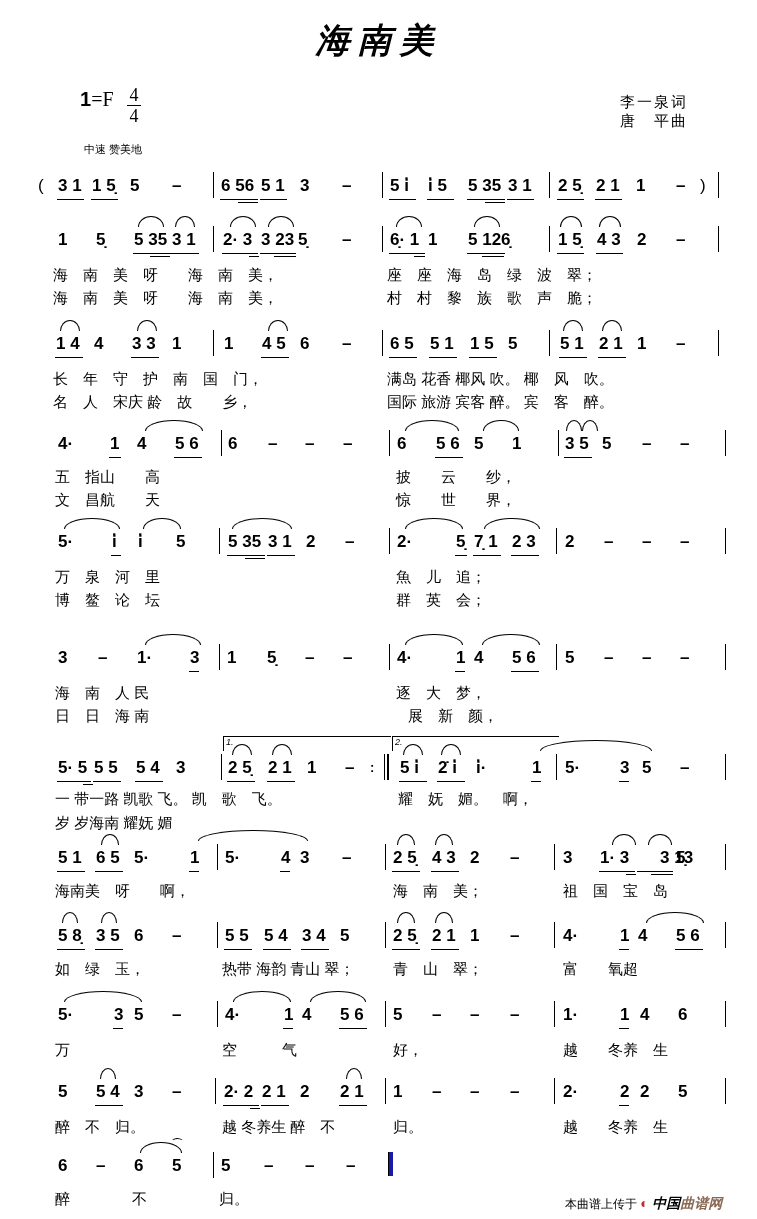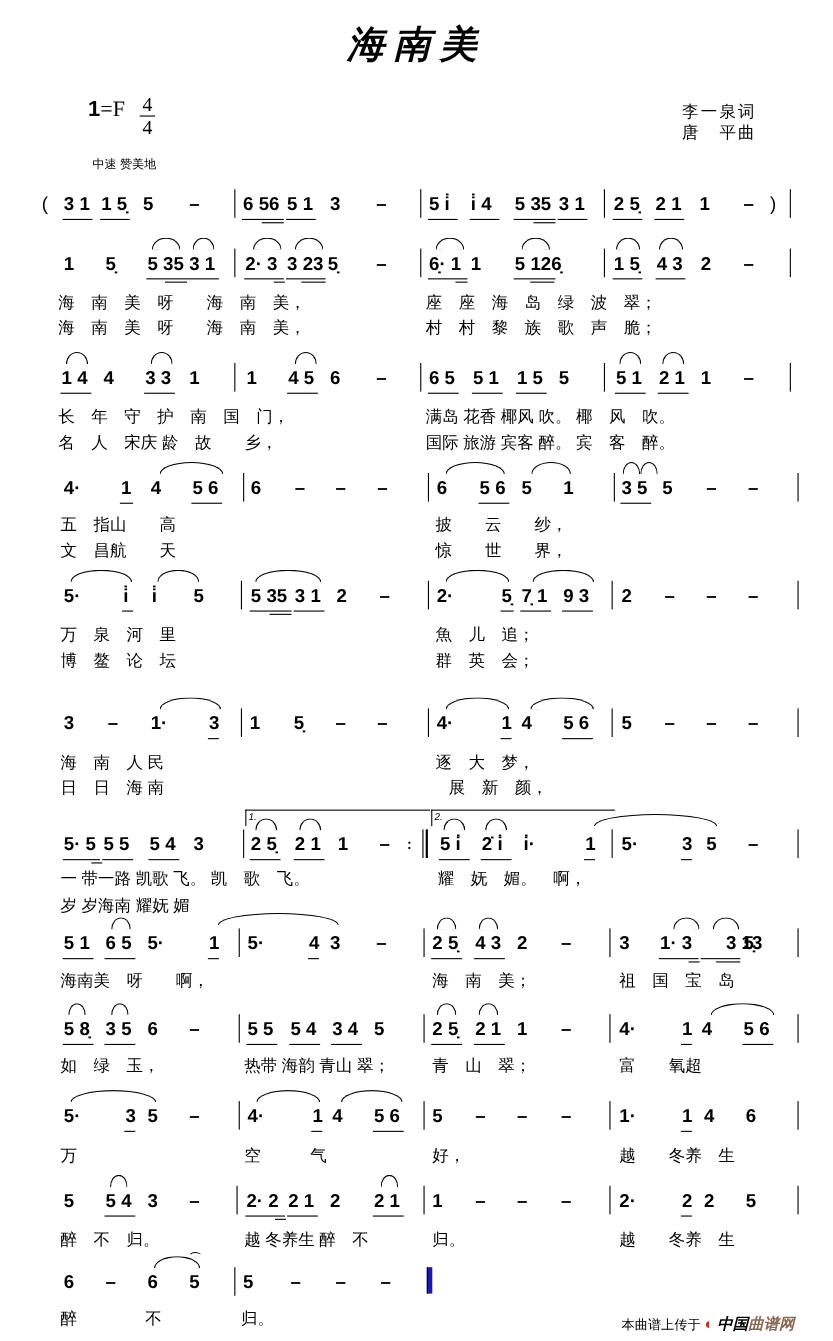--- a/index.html
+++ b/index.html
@@ -55,21 +55,21 @@
     <span class="n" style="left:221px;">6 56</span>
       <span class="u1" style="left:220px;width:38px;"></span>
       <span class="u2" style="left:238px;width:20px;"></span>
     <span class="n" style="left:261px;">5 1</span>
       <span class="u1" style="left:260px;width:27px;"></span>
     <span class="n" style="left:300px;">3</span>
       <span class="n" style="left:342px;">–</span>
     <span class="bl" style="left:382px;"></span>
     <span class="n" style="left:390px;">5 i̇</span>
       <span class="u1" style="left:389px;width:27px;"></span>
-    <span class="n" style="left:428px;">i̇ 4</span>
+    <span class="n" style="left:428px;">i̇ 5</span>
       <span class="u1" style="left:427px;width:27px;"></span>
     <span class="n" style="left:468px;">5 35</span>
       <span class="u1" style="left:467px;width:38px;"></span>
       <span class="u2" style="left:485px;width:20px;"></span>
     <span class="n" style="left:508px;">3 1</span>
       <span class="u1" style="left:507px;width:27px;"></span>
     <span class="bl" style="left:549px;"></span>
     <span class="n" style="left:558px;">2 5̣</span>
       <span class="u1" style="left:557px;width:27px;"></span>
     <span class="n" style="left:596px;">2 1</span>
@@ -229,21 +229,21 @@
     <span class="n" style="left:306px;">2</span>
       <span class="n" style="left:345px;">–</span>
     <span class="bl" style="left:389px;"></span>
     <span class="slur" style="left:405px;width:56px;"></span>
       <span class="slur" style="left:484px;width:54px;"></span>
     <span class="n" style="left:397px;">2·</span>
     <span class="n" style="left:456px;">5̣</span>
       <span class="u1" style="left:455px;width:12px;"></span>
     <span class="n" style="left:474px;">7̣ 1</span>
       <span class="u1" style="left:473px;width:28px;"></span>
-    <span class="n" style="left:512px;">9 3</span>
+    <span class="n" style="left:512px;">2 3</span>
       <span class="u1" style="left:511px;width:28px;"></span>
     <span class="bl" style="left:556px;"></span>
     <span class="n" style="left:565px;">2</span>
       <span class="n" style="left:604px;">–</span>
       <span class="n" style="left:642px;">–</span>
       <span class="n" style="left:680px;">–</span>
     <span class="bl" style="left:725px;"></span>
   </div>
   <div class="lyr" style="left:55px;top:36px;">万　泉　河　里</div>
   <div class="lyr" style="left:396px;top:36px;">魚　儿　追；</div>

